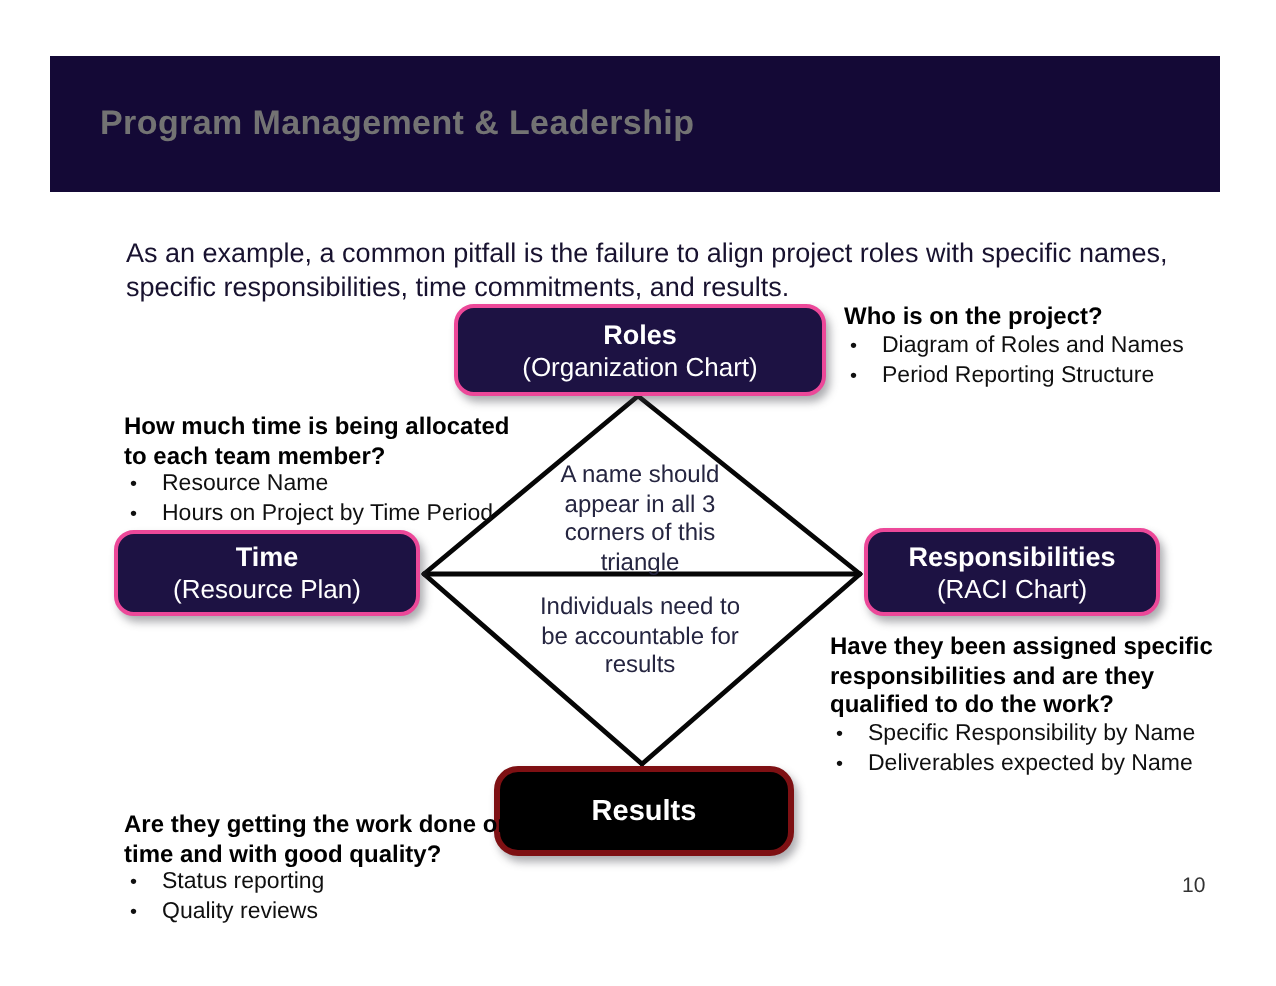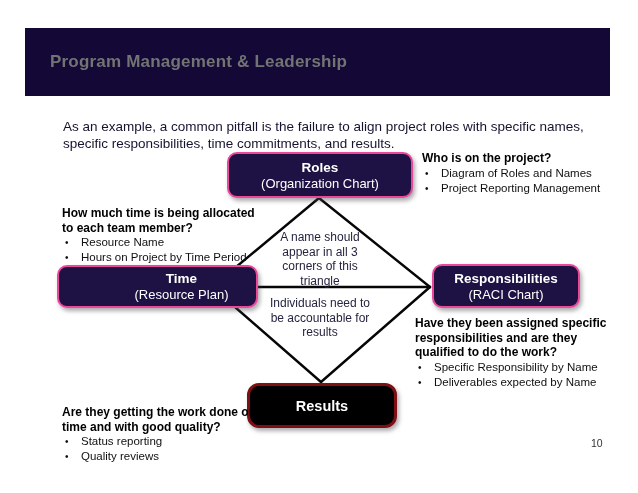--- a/index.html
+++ b/index.html
@@ -33,21 +33,21 @@
     position:absolute;z-index:2;
     display:flex;flex-direction:column;align-items:center;justify-content:center;
     text-align:center;color:#ffffff;border-radius:10px;
   }
   .navy{
     background:#1d1243;
     border:2px solid #ec4899;
     box-shadow:2px 3px 4px rgba(70,70,80,0.45);
   }
   .node-roles{left:227px;top:152px;width:182px;height:42px;}
-  .node-time{left:57px;top:265px;width:149px;height:39px;padding-left:48px;}
+  .node-time{left:57px;top:265px;width:149px;height:39px;}
   .node-resp{left:432px;top:264px;width:144px;height:40px;}
   .node-results{
     left:247px;top:383px;width:144px;height:39px;
     background:#000000;border:3px solid #7e1013;border-radius:12px;
     box-shadow:2px 3px 4px rgba(70,70,80,0.45);
   }
   .node-title{font-weight:bold;font-size:13.5px;line-height:16px;}
   .node-sub{font-size:13px;line-height:15px;}
   .node-results .node-title{font-size:14.5px;}
   
@@ -111,21 +111,21 @@
   <div class="note note-bottom">Individuals need to be accountable for results</div>
 
   <div class="ann ann-roles">
     <div class="ann-head">Who is on the project?</div>
     <div class="bullet">
       <span class="dot">•</span>
       <span>Diagram of Roles and Names</span>
     </div>
     <div class="bullet">
       <span class="dot">•</span>
-      <span>Project Reporting Management</span>
+      <span>Period Reporting Structure</span>
     </div>
   </div>
 
   <div class="ann ann-time">
     <div class="ann-head">How much time is being allocated to each team member?</div>
     <div class="bullet">
       <span class="dot">•</span>
       <span>Resource Name</span>
     </div>
     <div class="bullet">

